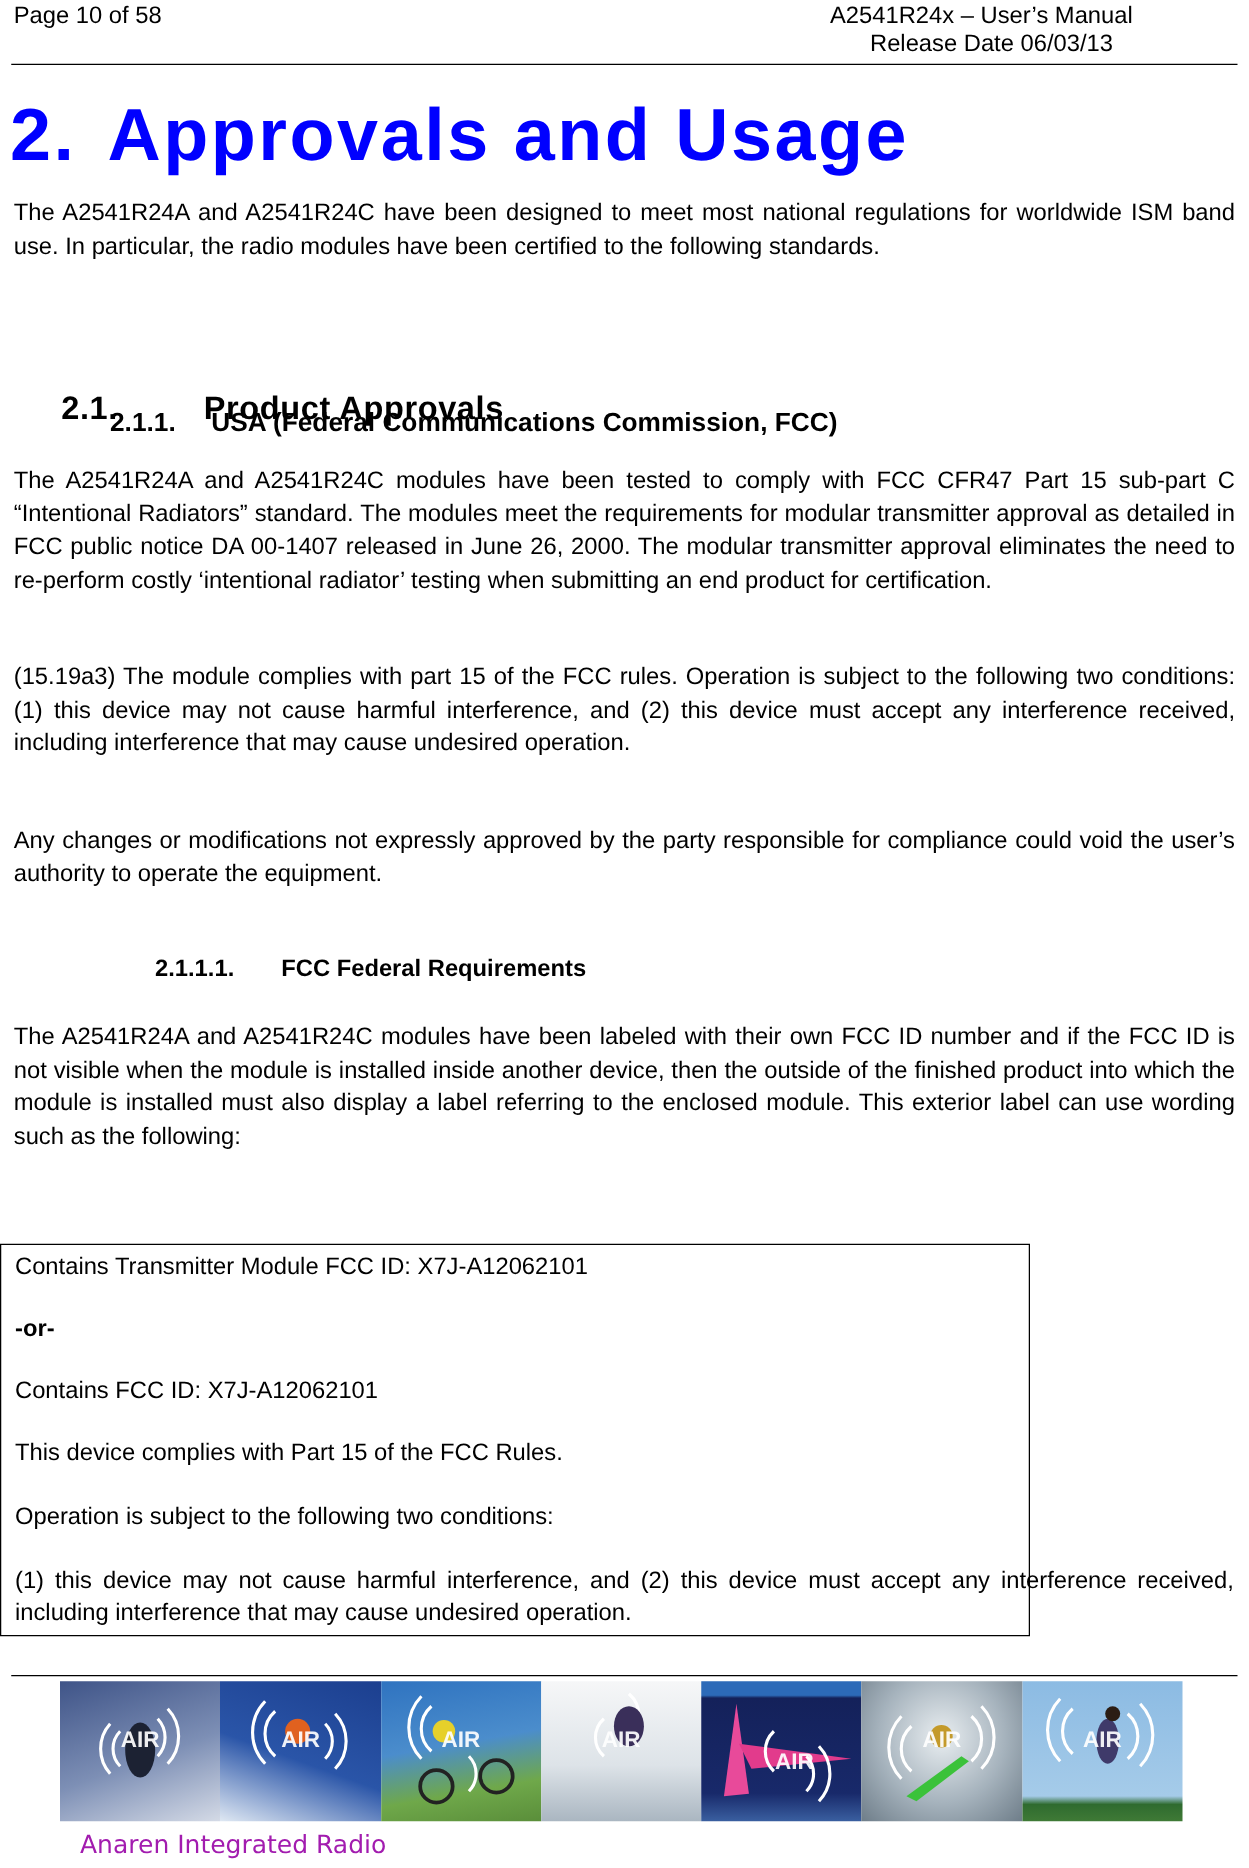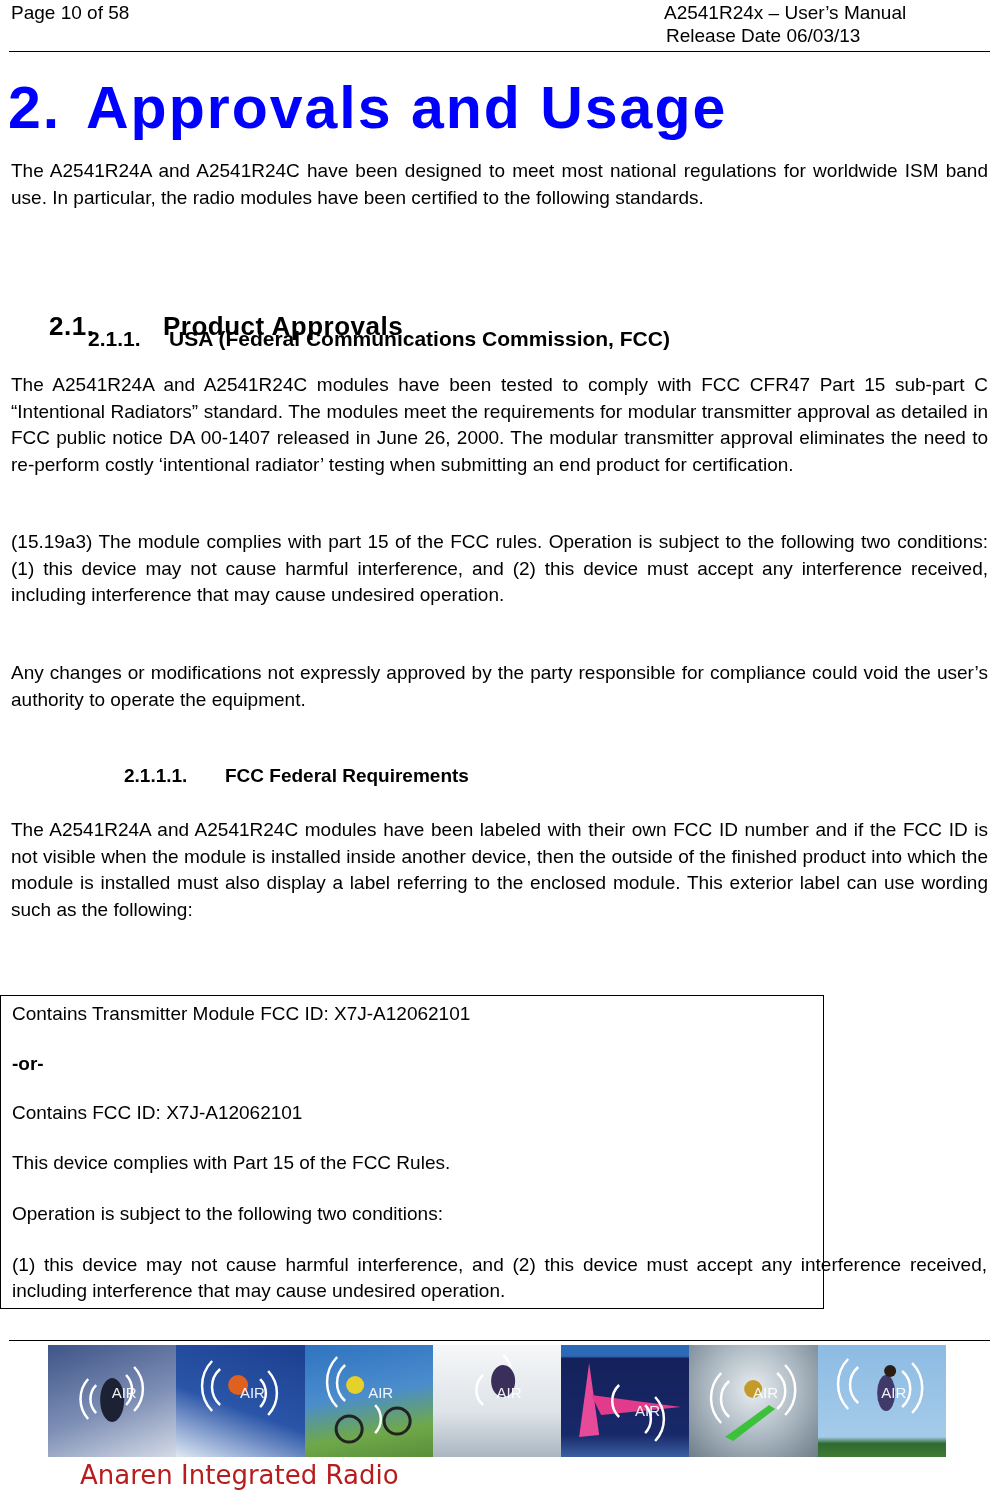--- a/index.html
+++ b/index.html
@@ -31,34 +31,34 @@
     border: 1px solid #000; box-sizing: border-box;
   }
   .box p {
     position: absolute; left: 11px; width: 975px; margin: 0;
     font-size: 19px; line-height: 26px; text-align: justify;
   }
   .banner { position: absolute; left: 48px; top: 1345px; width: 898px; height: 112px; display: flex; }
   .tile { position: relative; flex: 1 1 0; overflow: hidden; }
   .tile .air {
     position: absolute; left: 50%; top: 42%; transform: translate(-50%,-50%);
-    color: #fff; font-size: 15px; font-weight: normal; opacity: 0.92; margin-left: 12px;
+    color: #fff; font-size: 18px; font-weight: bold; opacity: 0.92;
   }
   .tile svg { position: absolute; left: 0; top: 0; width: 100%; height: 100%; }
   .brand {
-    position: absolute; left: 80px; top: 1461px;
-    font-family: "DejaVu Sans", sans-serif; font-size: 26px; color: #b91c1c; line-height: 28px;
+    position: absolute; left: 64px; top: 1461px;
+    font-family: "DejaVu Sans", sans-serif; font-size: 20px; color: #a21caf; line-height: 28px;
   }
 </style>
 </head>
 <body>
 
 <div class="abs hdr" style="left:11px; top:2px;">Page 10 of 58</div>
 <div class="abs hdr" style="left:664px; top:2px;">A2541R24x – User’s Manual</div>
-<div class="abs hdr" style="left:666px; top:25px;">Release Date 06/03/13</div>
+<div class="abs hdr" style="left:696px; top:25px;">Release Date 06/03/13</div>
 <div class="rule" style="left:9px; top:51px; width:981px;"></div>
 
 <div class="h1">
   <span class="num">2.</span><span>Approvals and Usage</span>
 </div>
 
 <div class="para" style="top:158px;">The A2541R24A and A2541R24C have been designed to meet most national regulations for worldwide ISM band use. In particular, the radio modules have been certified to the following standards.</div>
 
 <div class="abs h2" style="left:49px; top:267px;">
   <span class="num">2.1.</span><span>Product Approvals</span>

